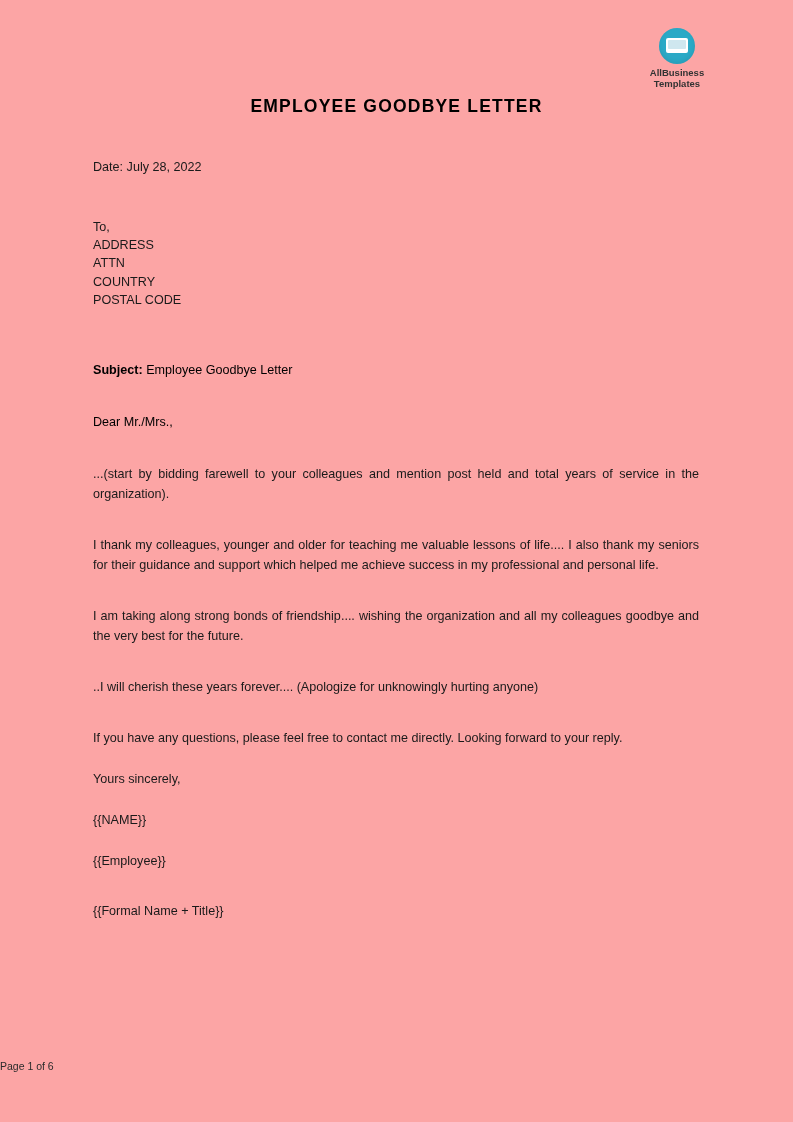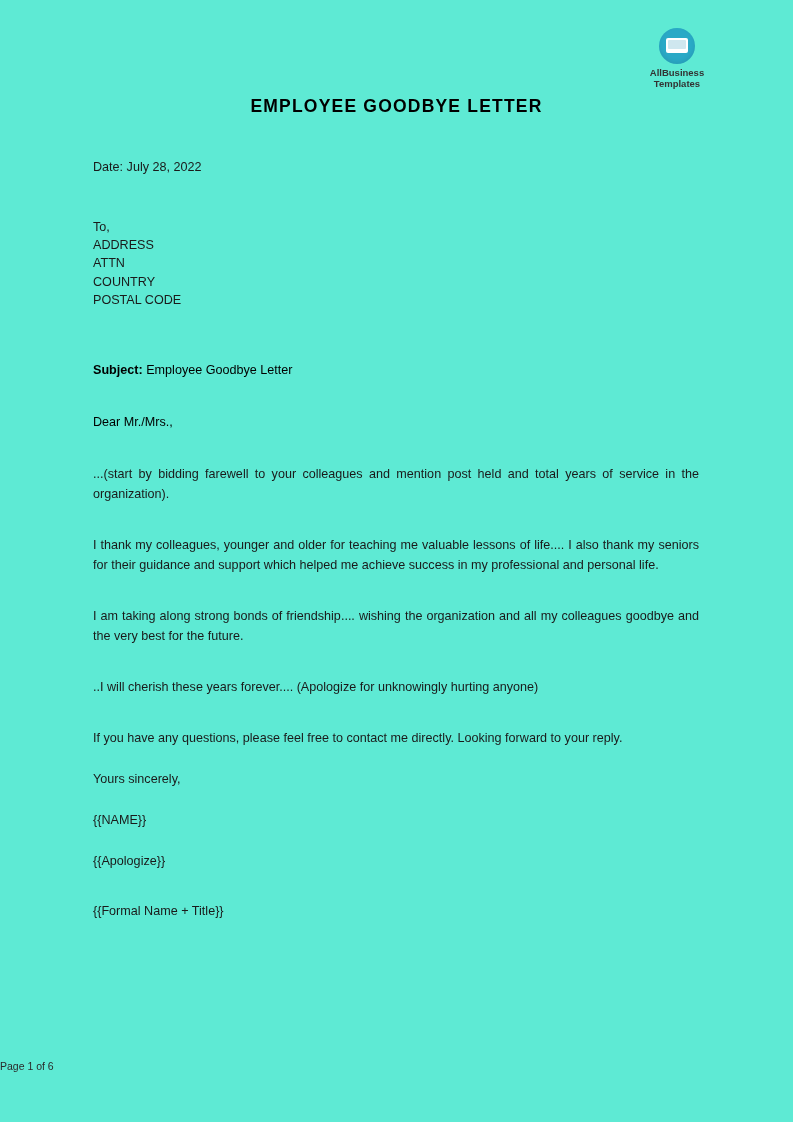--- a/index.html
+++ b/index.html
@@ -8,21 +8,21 @@
     background: #ffffff;
   }
   body {
     font-family: "Liberation Sans", sans-serif;
     color: #000000;
   }
   .page {
     position: relative;
     width: 793px;
     height: 1122px;
-    background: #5eead4;
+    background: #fca5a5;
     overflow: hidden;
     margin: 0 auto;
   }
 
   
   .logo-block {
     position: absolute;
     top: 28px;
     right: 68px;
     width: 96px;
@@ -168,20 +168,20 @@
     <div class="salutation">Dear Mr./Mrs.,</div>
 
     <div class="para first">...(start by bidding farewell to your colleagues and mention post held and total years of service in the organization).</div>
     <div class="para">I thank my colleagues, younger and older for teaching me valuable lessons of life.... I also thank my seniors for their guidance and support which helped me achieve success in my professional and personal life.</div>
     <div class="para">I am taking along strong bonds of friendship.... wishing the organization and all my colleagues goodbye and the very best for the future.</div>
     <div class="para nojust">..I will cherish these years forever.... (Apologize for unknowingly hurting anyone)</div>
     <div class="para nojust">If you have any questions, please feel free to contact me directly. Looking forward to your reply.</div>
 
     <div class="para nojust tight">Yours sincerely,</div>
     <div class="para nojust tight">{{NAME}}</div>
-    <div class="para nojust tight">{{Apologize}}</div>
+    <div class="para nojust tight">{{Employee}}</div>
     <div class="para nojust sig-space">{{Formal Name + Title}}</div>
 
   </div>
 
   <div class="footer">Page 1 of 6</div>
 
 </div>
 
 </body></html>

